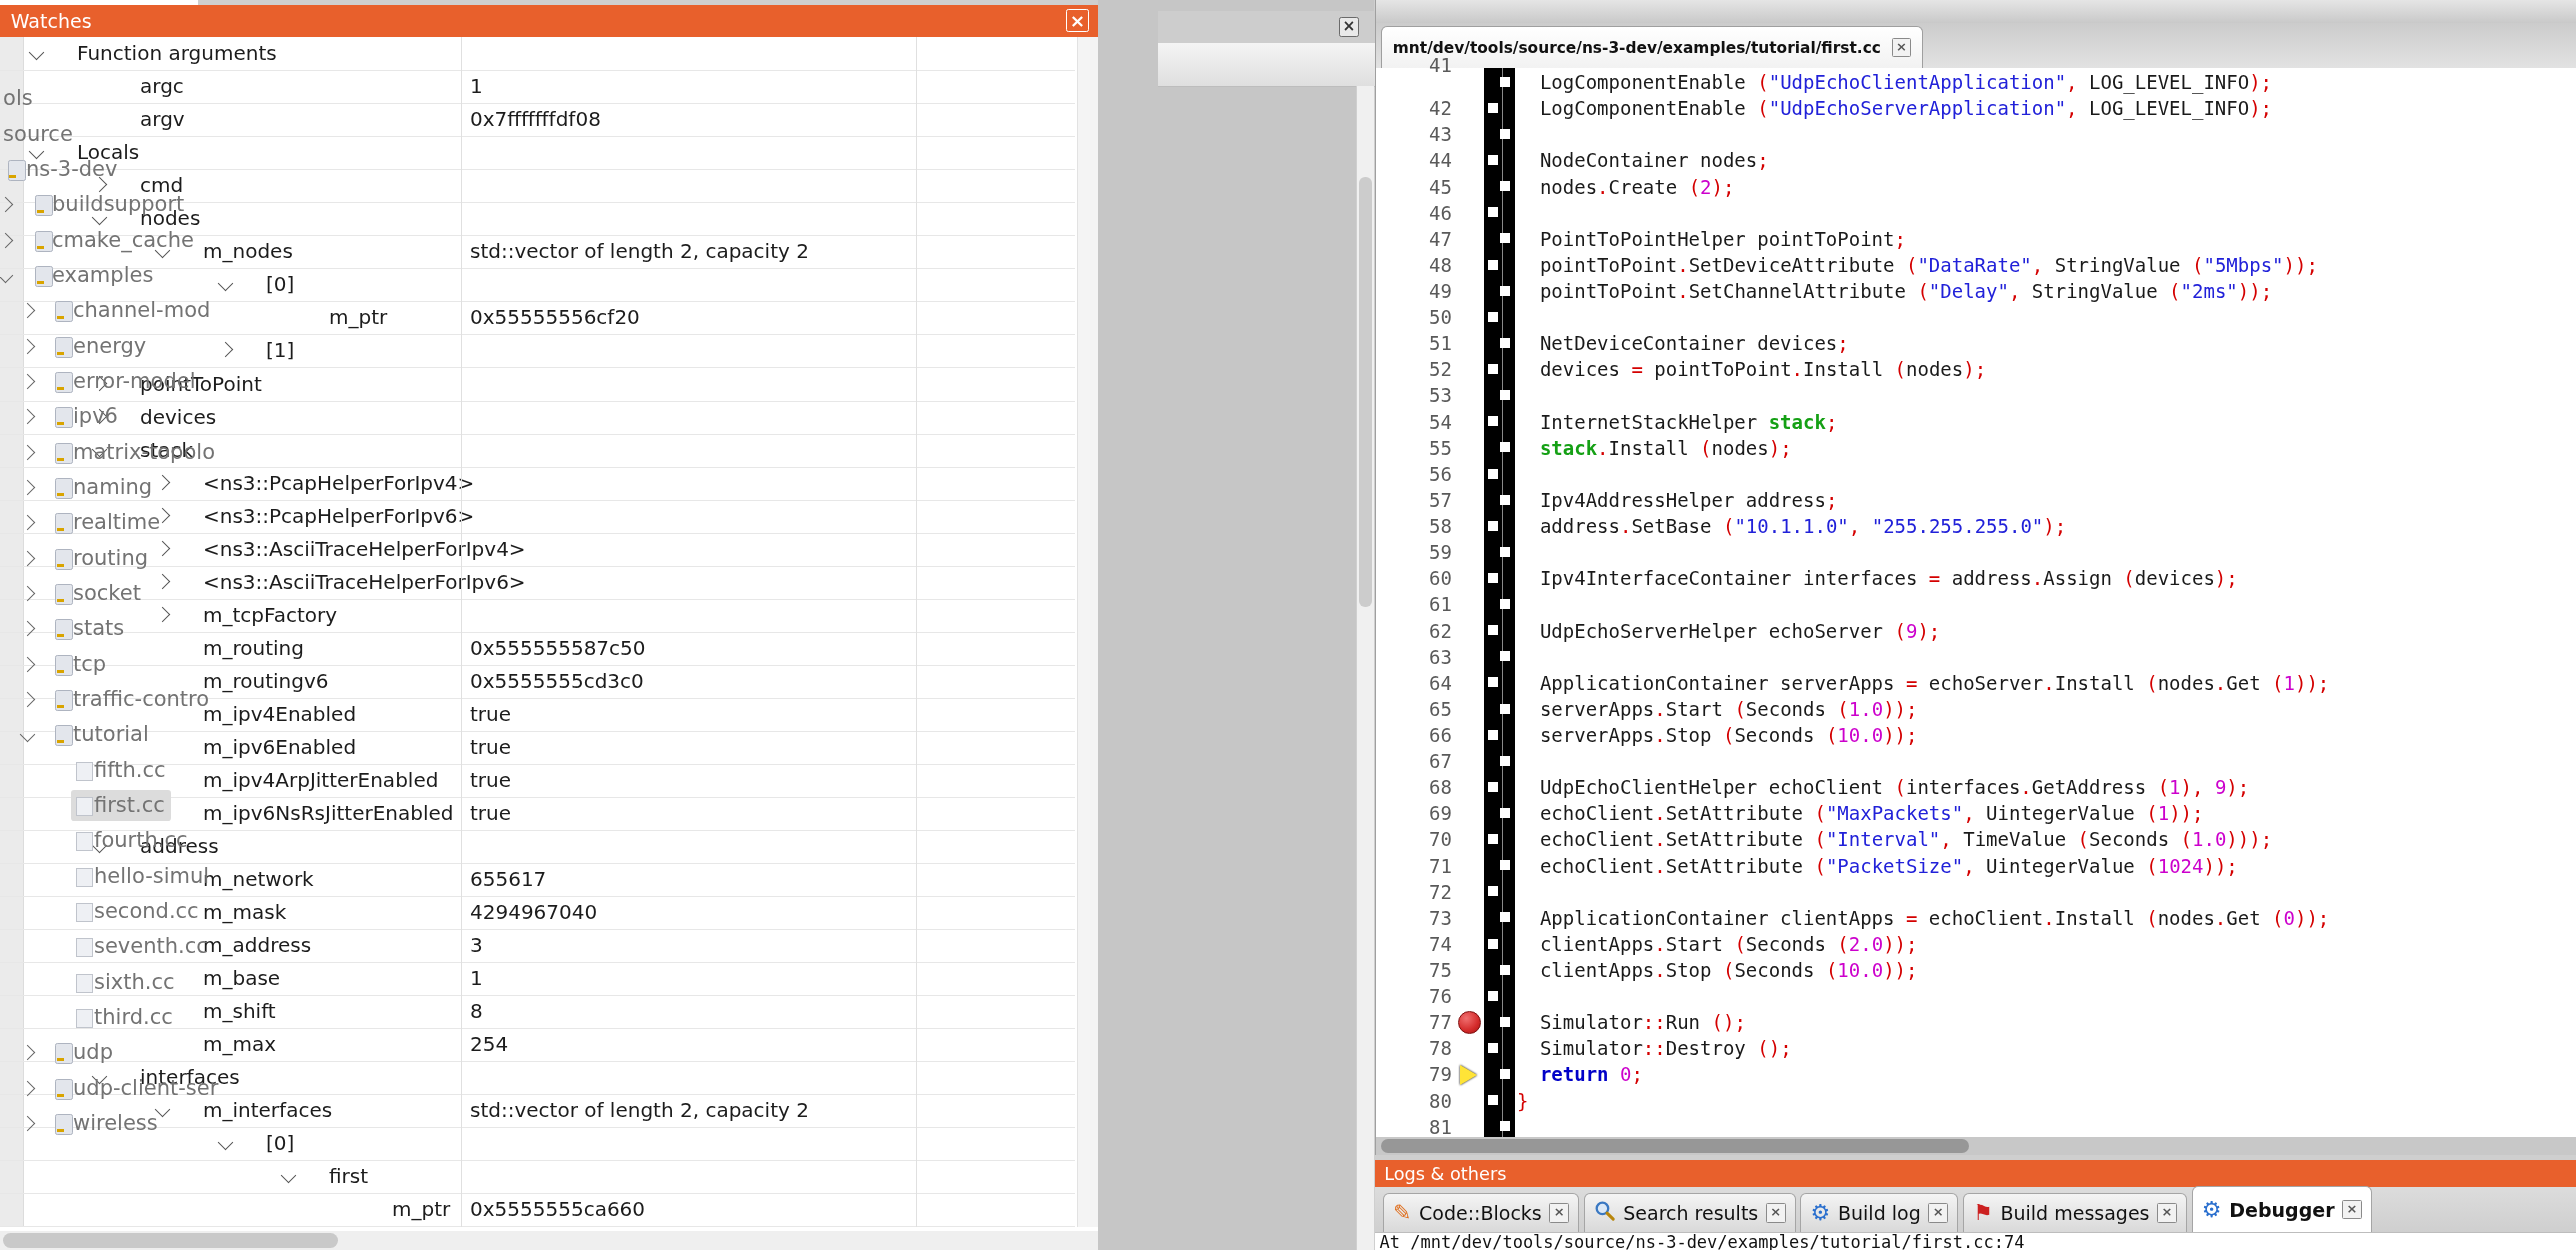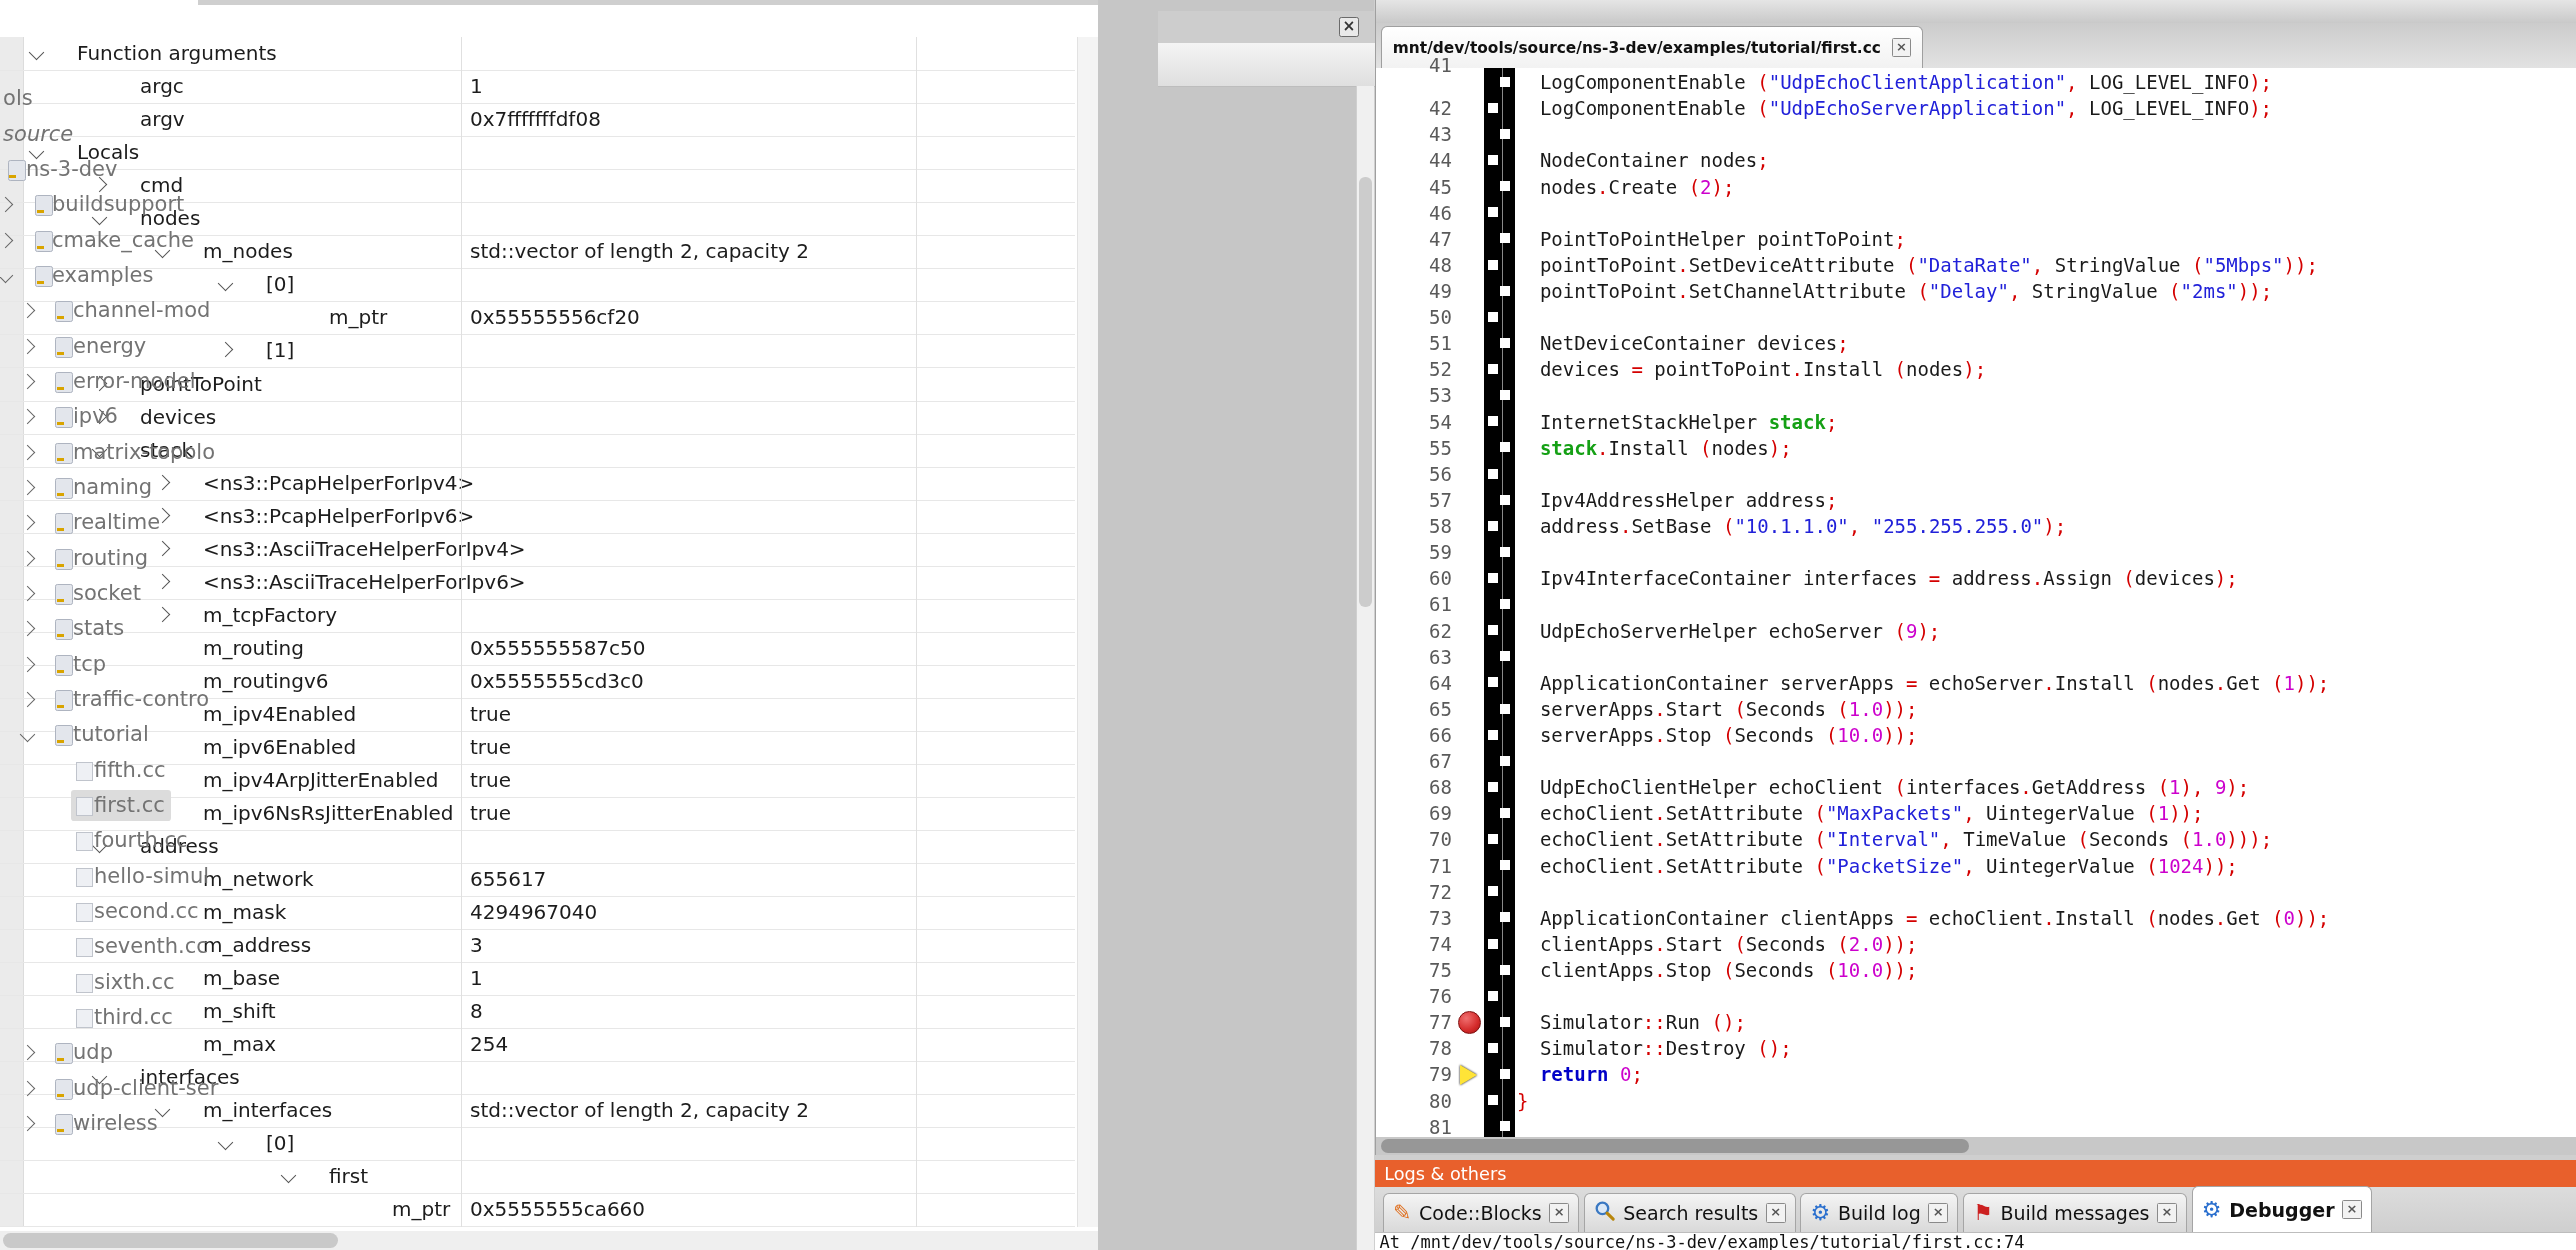--- a/index.html
+++ b/index.html
@@ -77,20 +77,21 @@
   .licon{font-size:22px;line-height:22px;}
   #logs-status{left:1375px;top:1232px;width:1201px;height:18.4px;background:#fff;border-top:0.8px solid #bdbdbd;}
   #status-text{position:absolute;left:4.6px;top:0;font-family:"DejaVu Sans Mono",monospace;font-size:17px;line-height:18.4px;color:#111;white-space:nowrap;}
 </style>
 </head>
 <body>
 
 <div id="screen">
 
   <div id="watches" class="abs">
+    <div id="watches-title" class="abs"><span>Watches</span></div>
     <div class="win-close" style="left:1066px;top:4.6px;">×</div>
     <div id="watches-gutter" class="abs"></div>
     <div id="watch-rows">
         <div class="wrow abs" style="top: 32px;">
           <div class="chev d" style="left: 31px;"></div>
           <div class="wlabel" style="left: 77px;">Function arguments</div>
         </div>
         <div class="wrow abs" style="top: 65px;">
           <div class="wlabel" style="left: 140px;">argc</div>
           <div class="wvalue">1</div>
@@ -243,21 +244,21 @@
   <div id="watches-grip" class="abs"></div>
 
   <div id="mgmt-bg" class="abs"></div>
   <div id="mgmt-head" class="abs"></div>
   <div class="sq-close" style="left:1339px;top:17px;">×</div>
   <div id="mgmt-sub" class="abs"></div>
   <div id="tree">
       <div class="trow" style="top: 81px; left: 0px; width: 198px;">
         <div class="tlabel" style="left: 3.1px;">ols</div>
       </div>
-      <div class="trow" style="top: 117px; left: 0px; width: 198px; font-style: italic;">
+      <div class="trow" style="top: 117px; left: 0px; width: 198px;">
         <div class="tlabel" style="left: 3.1px;">source</div>
       </div>
       <div class="trow" style="top: 152px; left: 0px; width: 198px;">
         <div class="ticon-folder" style="left: 7.7px;"></div>
         <div class="tlabel" style="left: 26px;">ns-3-dev</div>
       </div>
       <div class="trow" style="top: 187px; left: 0px; width: 198px;">
         <div class="chev r" style="left: 0px;"></div>
         <div class="ticon-folder" style="left: 35px;"></div>
         <div class="tlabel" style="left: 52px;">buildsupport</div>

